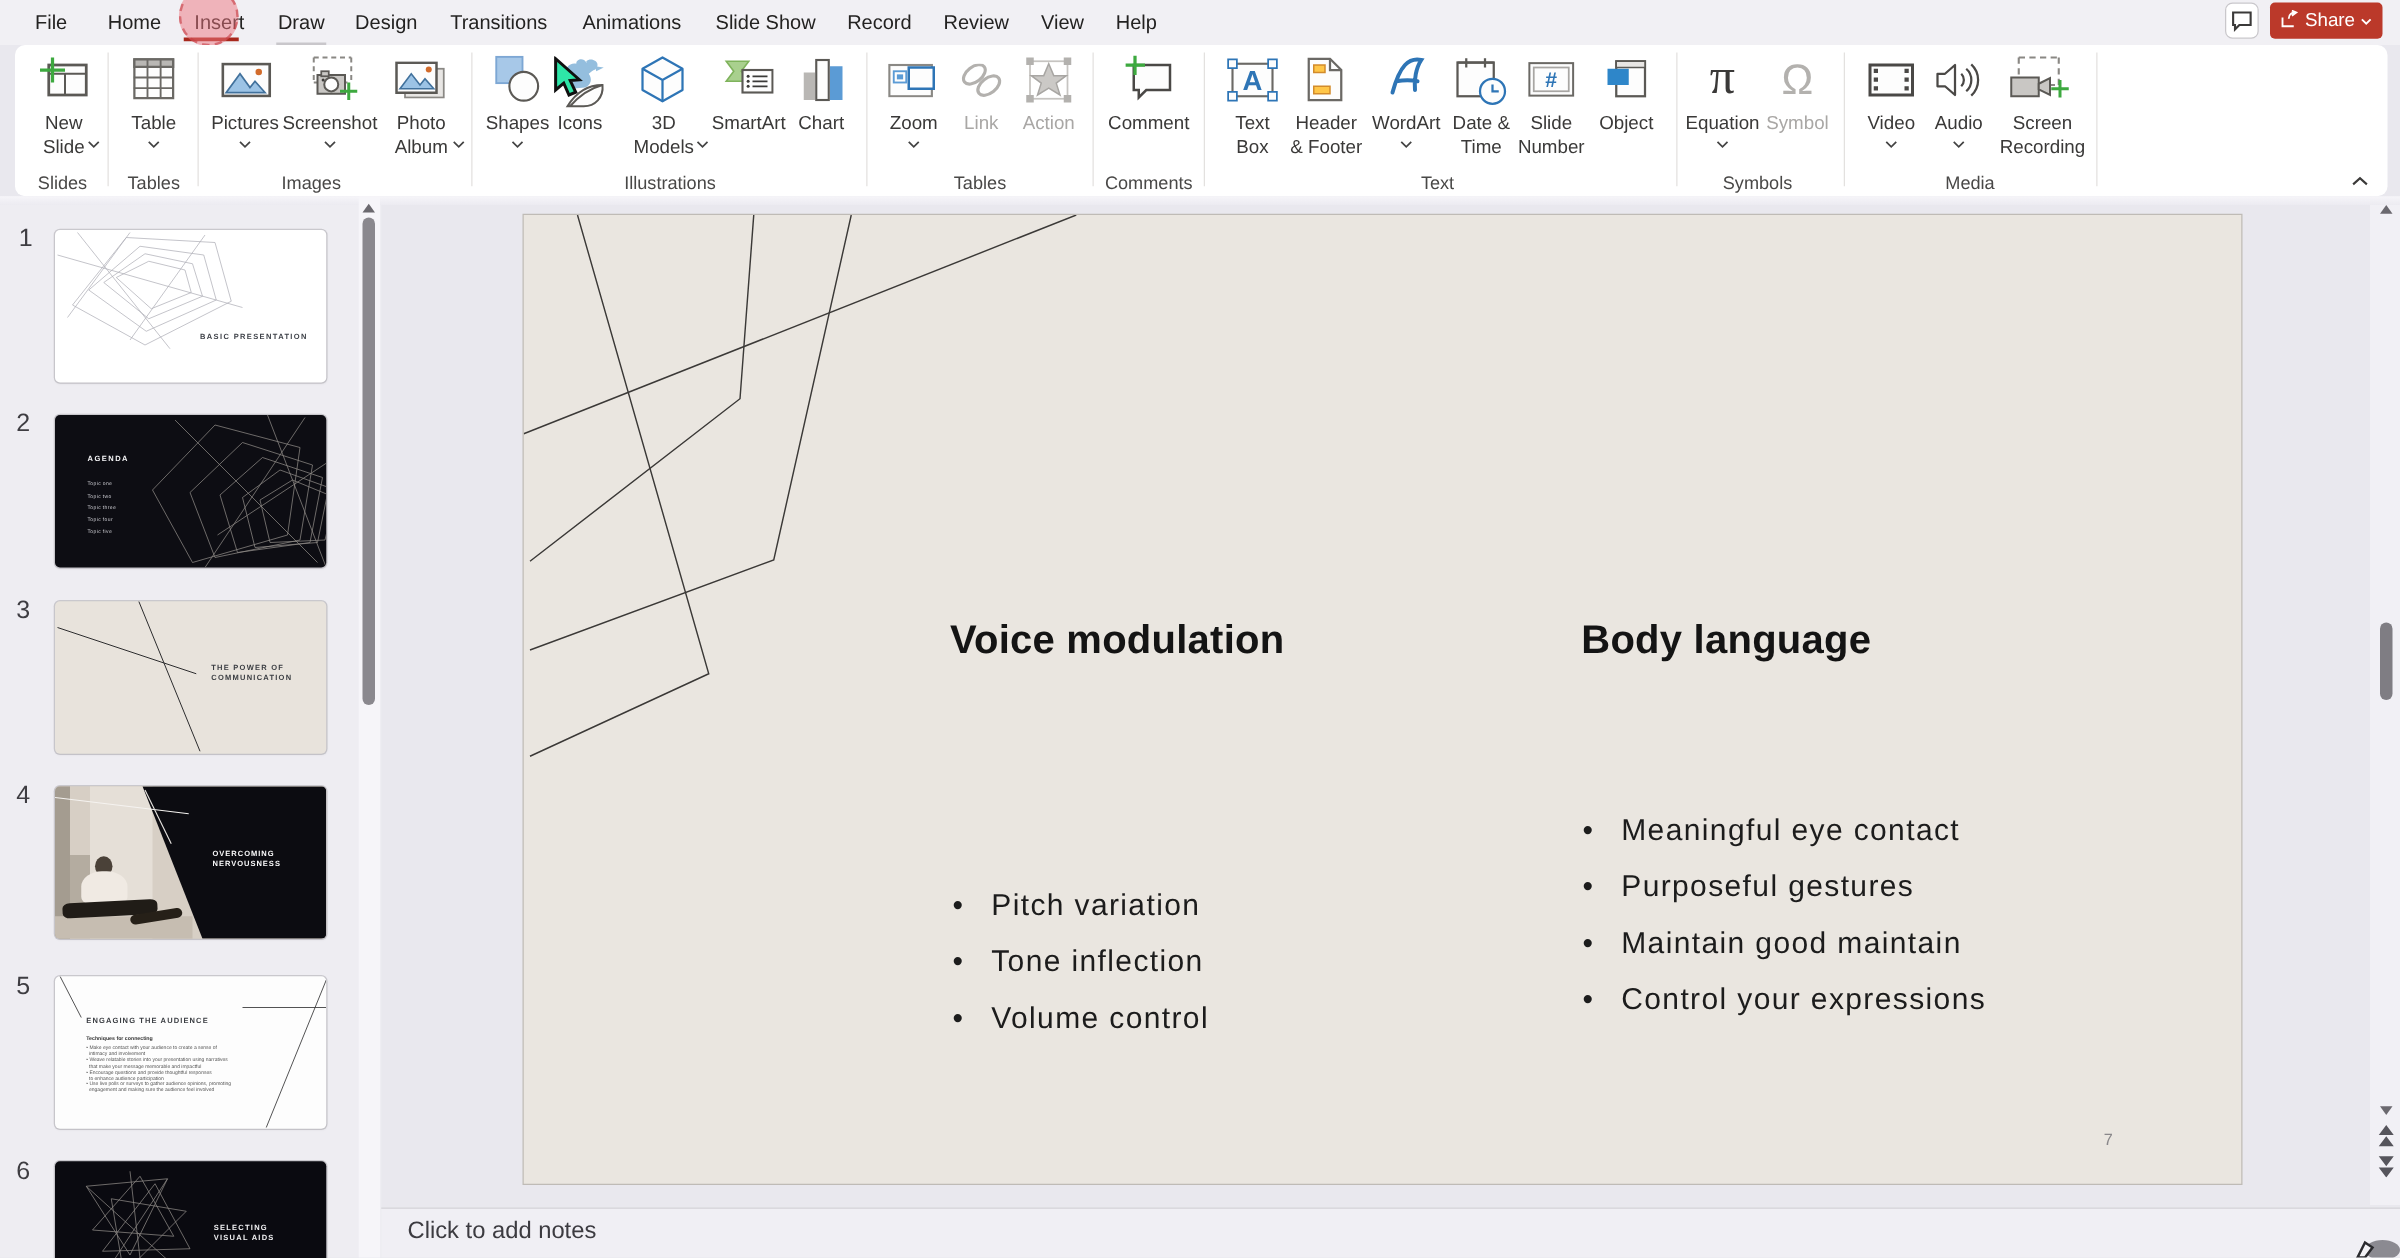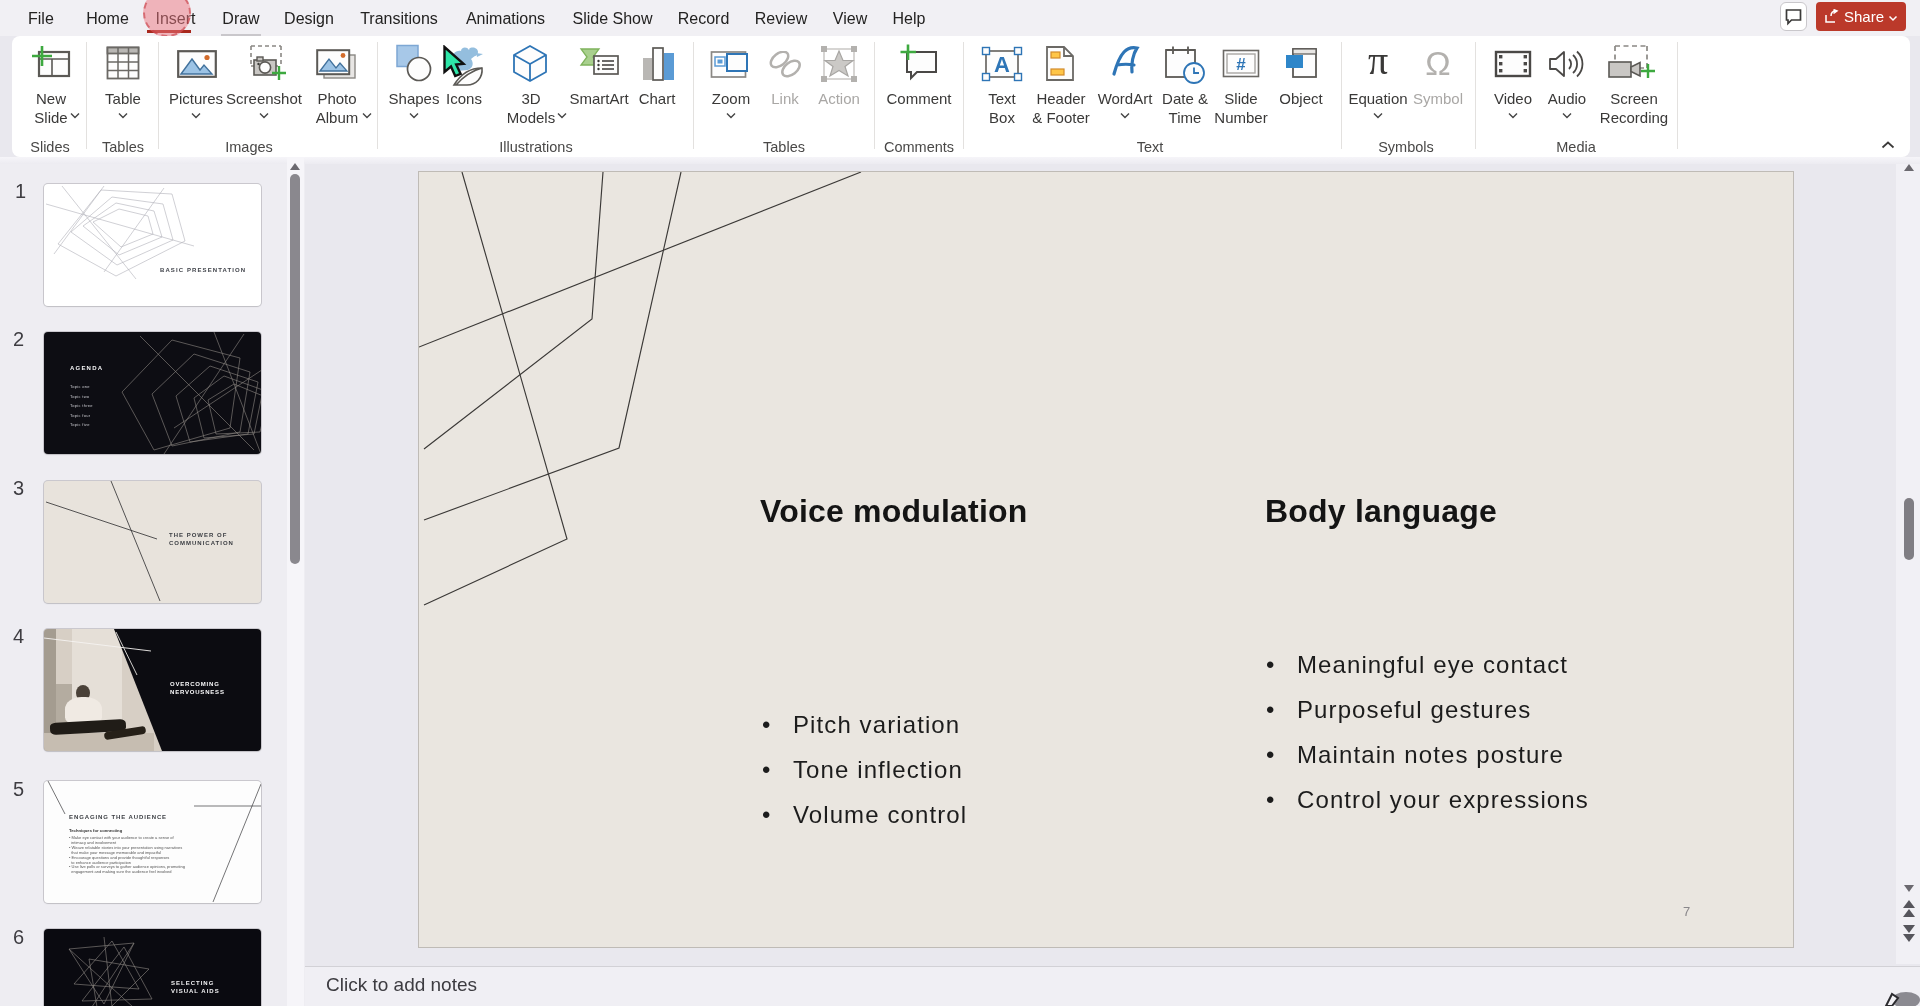--- a/index.html
+++ b/index.html
@@ -394,21 +394,21 @@
 <path d="M43 0 L148 367 L5 433"></path>
 </g>
 </svg>
 <div class="colh" style="left:341px;top:321px">Voice modulation</div>
 <div class="bul" style="left:374px;top:539px">Pitch variation</div>
 <div class="bul" style="left:374px;top:584px">Tone inflection</div>
 <div class="bul" style="left:374px;top:629px">Volume control</div>
 <div class="colh" style="left:846px;top:321px">Body language</div>
 <div class="bul" style="left:878px;top:479px">Meaningful eye contact</div>
 <div class="bul" style="left:878px;top:524px">Purposeful gestures</div>
-<div class="bul" style="left:878px;top:569px">Maintain notes posture</div>
+<div class="bul" style="left:878px;top:569px">Maintain good maintain</div>
 <div class="bul" style="left:878px;top:614px">Control your expressions</div>
 <div style="position:absolute;left:1264px;top:732px;font-size:13px;color:#89878a">7</div>
 </div>
 <div id="notes"></div>
 <div id="notestext">Click to add notes</div>
 <div id="rthumb"></div>
 <svg class="abs" style="left:1903px;top:163px" width="12" height="10" viewBox="0 0 12 10">
     <path d="M6 1 L11 8 H1 z" fill="#6b696f"></path>
   </svg>
 <svg class="abs" style="left:1903px;top:883px" width="12" height="10" viewBox="0 0 12 10">

